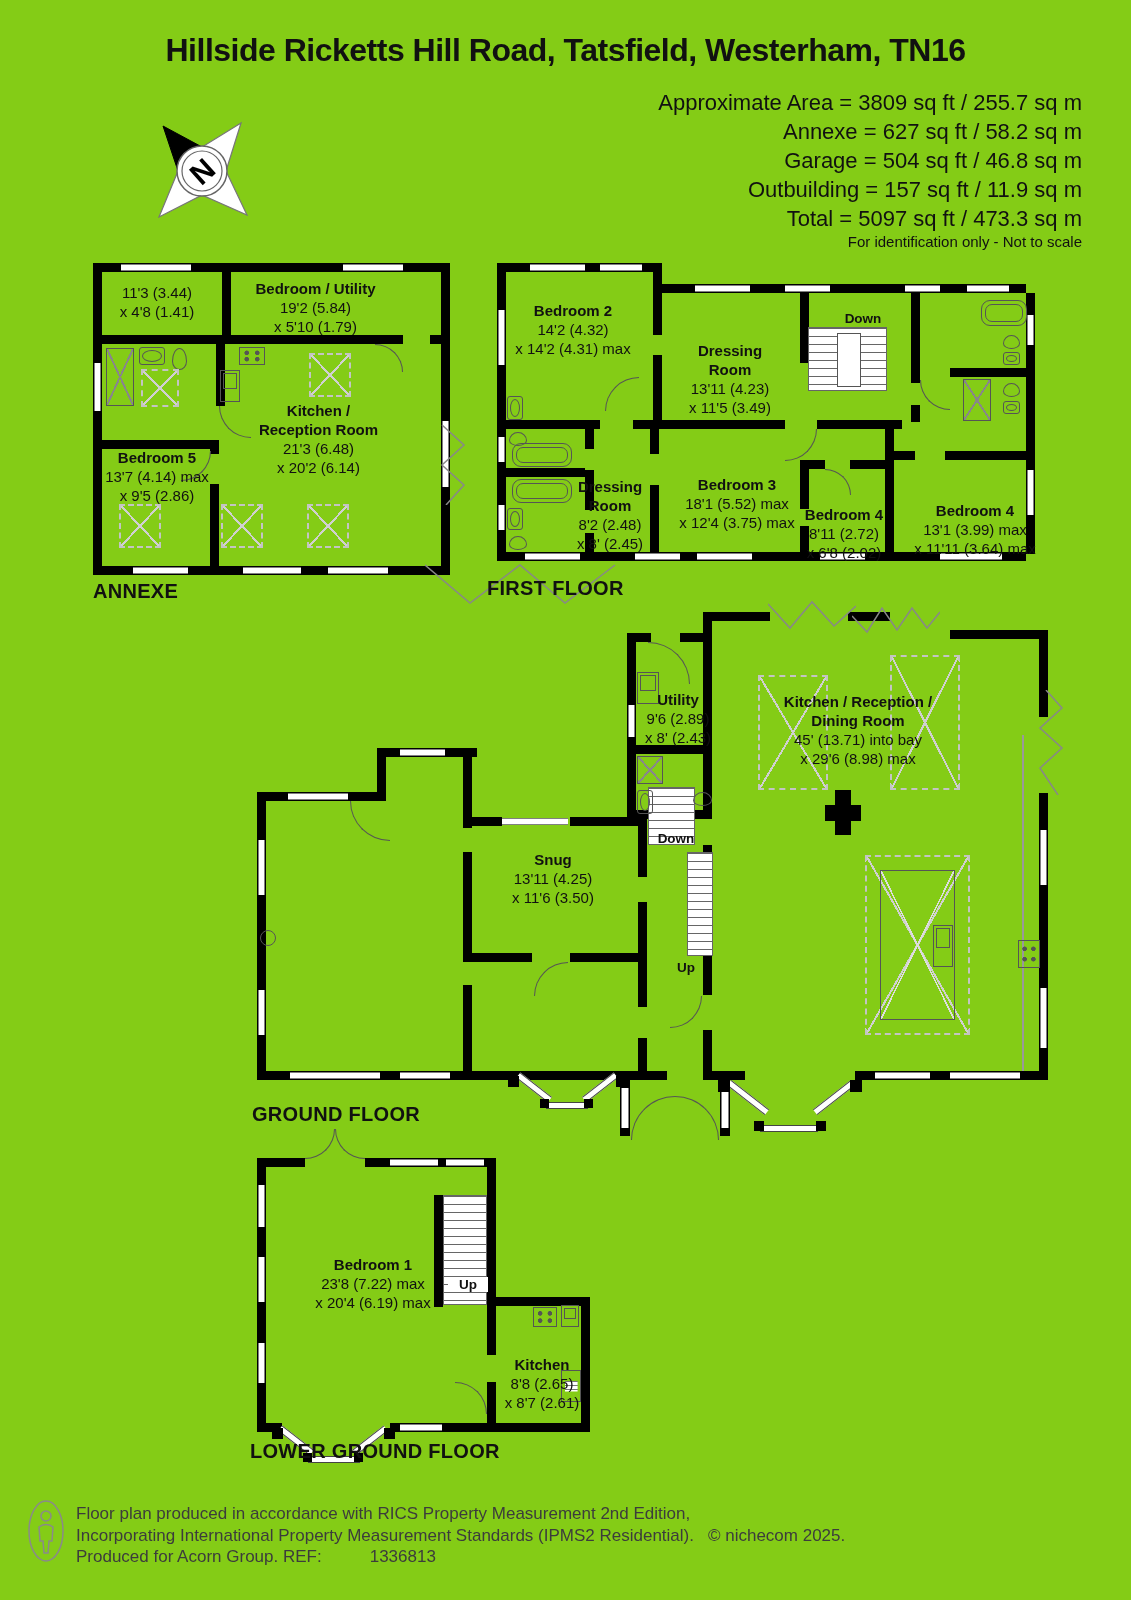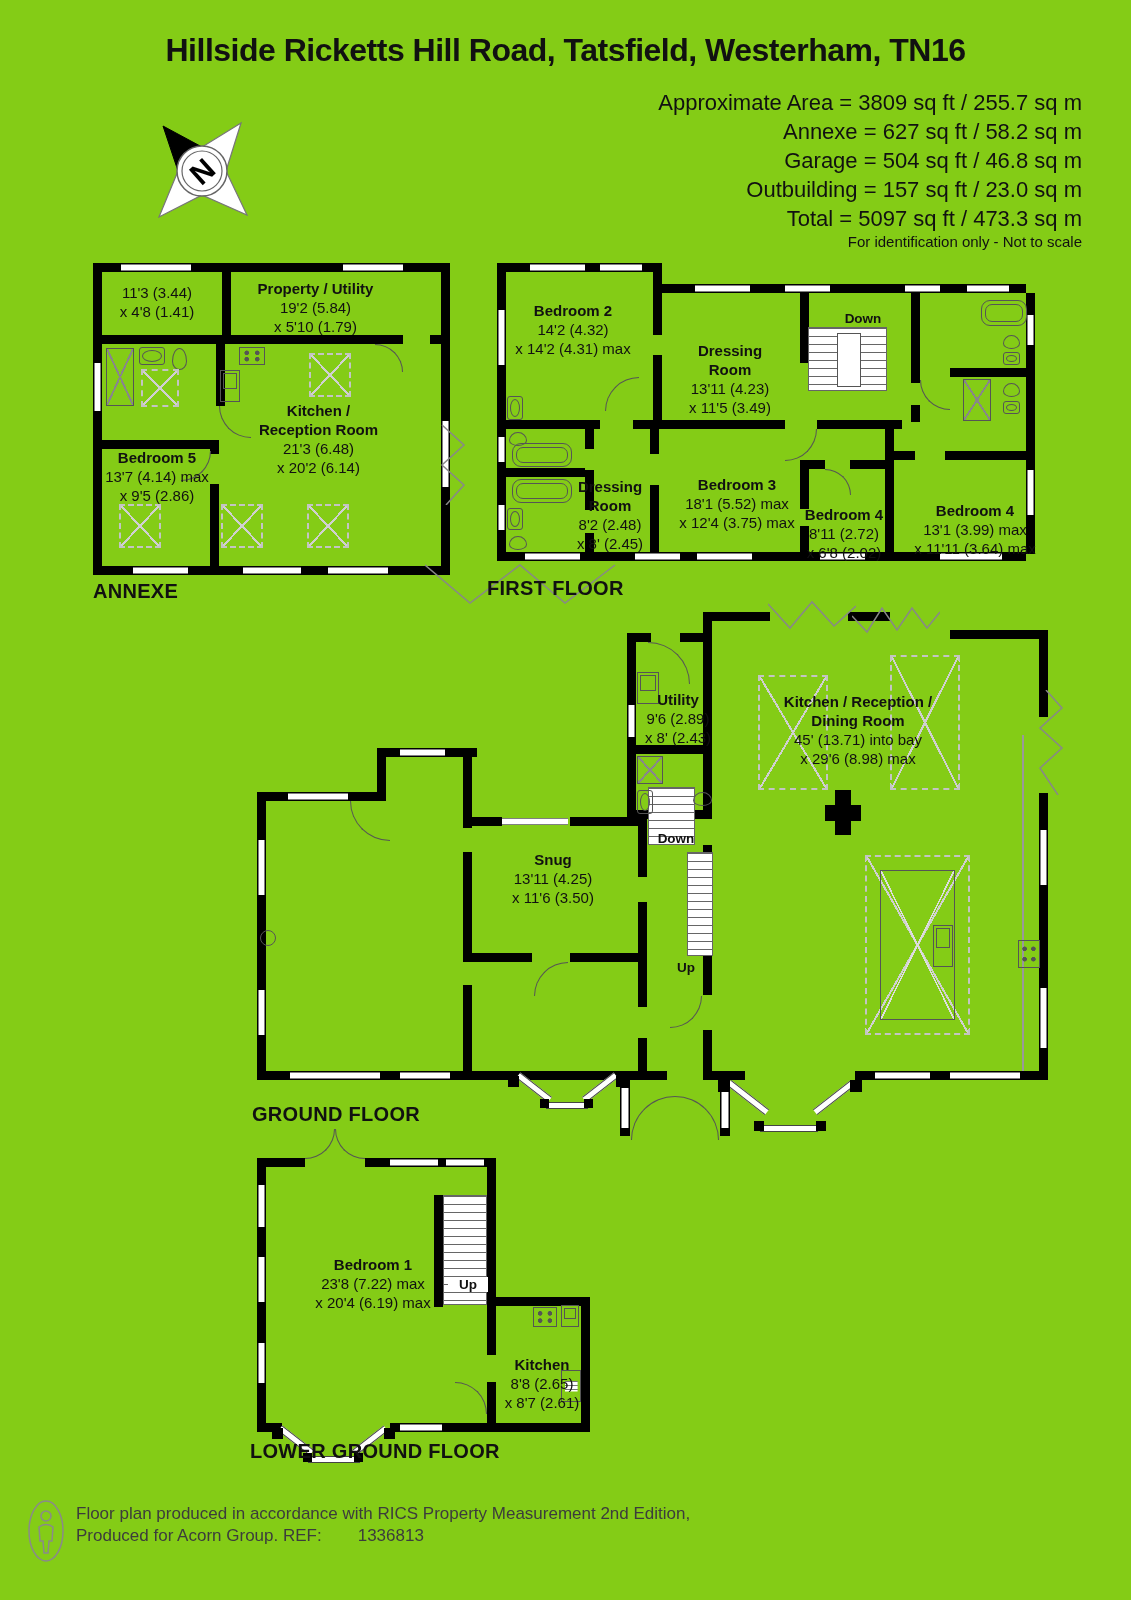--- a/index.html
+++ b/index.html
@@ -50,33 +50,33 @@
   .arc.tl{border-top-width:1.5px;border-left-width:1.5px;border-top-left-radius:100% 100%}
   .arc.tr{border-top-width:1.5px;border-right-width:1.5px;border-top-right-radius:100% 100%}
   .arc.bl{border-bottom-width:1.5px;border-left-width:1.5px;border-bottom-left-radius:100% 100%}
   .arc.br{border-bottom-width:1.5px;border-right-width:1.5px;border-bottom-right-radius:100% 100%}
   .bar{position:absolute;height:7px;background:#fff;border-top:1.5px solid #444;border-bottom:1.5px solid #444;box-sizing:border-box}
   .jt{position:absolute;background:#000}
   .zz{position:absolute}
   .zz polyline{fill:none;stroke:#888;stroke-width:1.5}
   .footer{position:absolute;left:76px;top:1503px;font-size:17px;line-height:21.5px;color:#3c3c3c}
   .footer .cpy{margin-left:14px}
-  .footer .ref{margin-left:36px}
+  .footer .ref{margin-left:48px}
 </style>
 </head>
 <body>
 
 <div id="page">
 
   <div class="title">Hillside Ricketts Hill Road, Tatsfield, Westerham, TN16</div>
   <div class="areas">
     <div>Approximate Area = 3809 sq ft / 255.7 sq m</div>
     <div>Annexe = 627 sq ft / 58.2 sq m</div>
     <div>Garage = 504 sq ft / 46.8 sq m</div>
-    <div>Outbuilding = 157 sq ft / 23.0 sq m</div>
+    <div>Outbuilding = 157 sq ft / 11.9 sq m</div>
     <div>Total = 5097 sq ft / 473.3 sq m</div>
   </div>
   <div class="note">For identification only - Not to scale</div>
 
   <svg style="position:absolute;left:150px;top:116px" width="104" height="108" viewBox="0 0 104 108">
     <polygon points="91,7 52,31 76,55" fill="#fff" stroke="#777" stroke-width="1.2"></polygon>
     <polygon points="97,99 76,55 52,79" fill="#fff" stroke="#777" stroke-width="1.2"></polygon>
     <polygon points="9,101 52,79 28,55" fill="#fff" stroke="#777" stroke-width="1.2"></polygon>
     <polygon points="13,10 28,55 52,31" fill="#000" stroke="#000"></polygon>
     <circle cx="52" cy="55" r="25" fill="#fff" stroke="#666" stroke-width="1.5"></circle>
@@ -114,21 +114,21 @@
     <i class="sky" style="left:214px;top:241px;width:42px;height:44px"></i>
     <i class="sky" style="left:26px;top:241px;width:42px;height:44px"></i>
     <i class="arc tr" style="left:282px;top:81px;width:28px;height:28px"></i>
     <i class="arc br" style="left:88px;top:188px;width:30px;height:30px"></i>
     <i class="arc bl" style="left:126px;top:143px;width:32px;height:32px"></i>
     <div class="lbl" style="left:6px;top:20px;width:116px">
       <span class="size">11'3 (3.44)
 x 4'8 (1.41)</span>
     </div>
     <div class="lbl" style="left:130px;top:16px;width:185px">
-      <div class="name">Property / Utility</div>
+      <div class="name">Bedroom / Utility</div>
       <span class="size">19'2 (5.84)
 x 5'10 (1.79)</span>
     </div>
     <div class="lbl" style="left:138px;top:138px;width:175px">
       <div class="name">Kitchen /
 Reception Room</div>
       <span class="size">21'3 (6.48)
 x 20'2 (6.14)</span>
     </div>
     <div class="lbl" style="left:6px;top:185px;width:116px">
@@ -410,17 +410,20 @@
   <div class="flabel" style="left:250px;top:1440px">LOWER GROUND FLOOR</div>
 
   <svg style="position:absolute;left:27px;top:1499px" width="38" height="64" viewBox="0 0 38 64">
     <ellipse cx="19" cy="32" rx="17" ry="30" fill="none" stroke="#8a8a8a" stroke-width="1.5"></ellipse>
     <circle cx="19" cy="17" r="5" fill="none" stroke="#8a8a8a" stroke-width="1.5"></circle>
     <path d="M12 28 q7 -5 14 0 l-1 14 h-3 l-1 12 h-4 l-1 -12 h-3 z" fill="none" stroke="#8a8a8a" stroke-width="1.5"></path>
   </svg>
   <div class="footer">
     <div>Floor plan produced in accordance with RICS Property Measurement 2nd Edition,</div>
     <div>
+      <span>Incorporating International Property Measurement Standards (IPMS2 Residential).</span><span class="cpy">© nichecom 2025.</span>
+    </div>
+    <div>
       <span>Produced for Acorn Group.   REF:</span><span class="ref">1336813</span>
     </div>
   </div>
 
 </div>
 
 </body></html>

